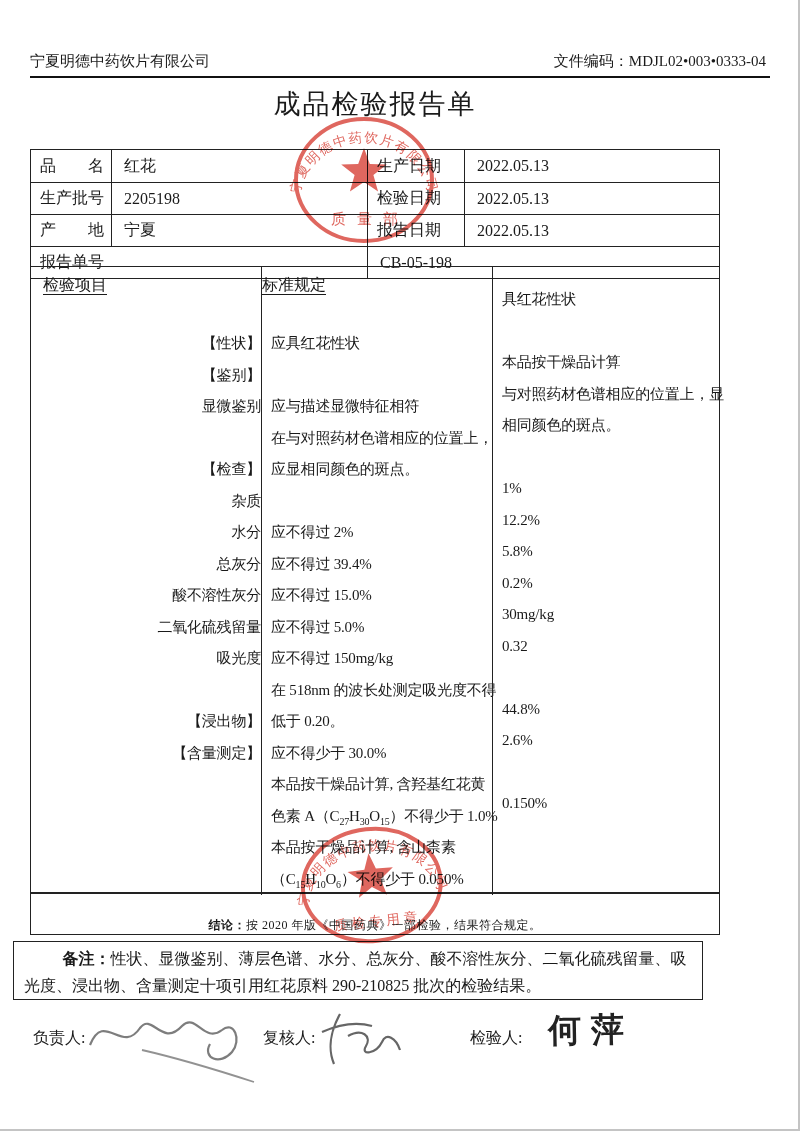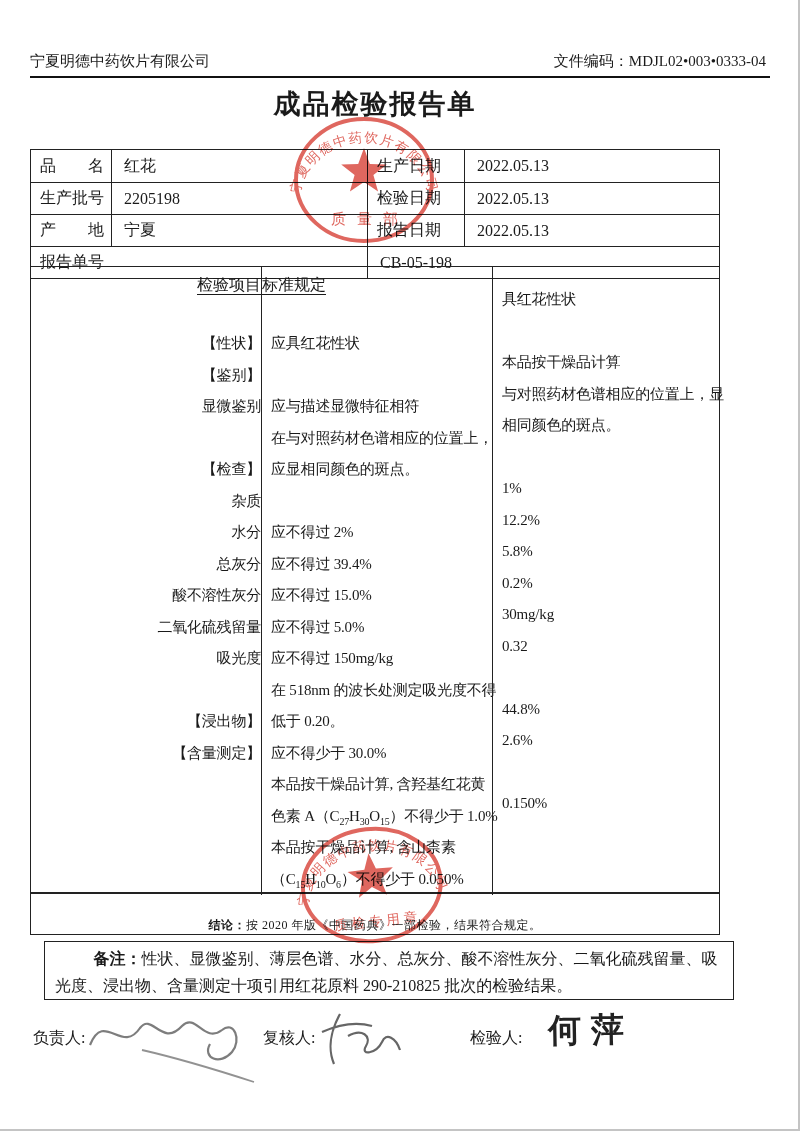--- a/index.html
+++ b/index.html
@@ -12,52 +12,52 @@
     overflow:hidden;
     border-right:2px solid #c4c4c4;
     border-bottom:2px solid #c4c4c4;
     box-sizing:border-box;
   }
   
   .hdr-left{position:absolute;left:30px;top:52px;font-size:15px;}
   .hdr-right{position:absolute;right:32px;top:52px;font-size:15px;}
   .hdr-rule{position:absolute;left:30px;top:76px;width:740px;height:2px;background:#111;}
   .title{position:absolute;left:30px;top:86px;width:690px;text-align:center;
-         font-size:27px;font-weight:bold;letter-spacing:2px;}
+         font-size:27px;font-weight:normal;letter-spacing:2px;}
   
   .itable{position:absolute;left:30px;top:135px;width:690px;box-sizing:border-box;
           border:1px solid #222;display:grid;grid-template-columns:80px 256px 97px 1fr;
           grid-auto-rows:32px;font-size:16px;margin-top:14px;}
   .icell{display:flex;align-items:center;padding-left:9px;box-sizing:border-box;
          border-top:1px solid #222;white-space:nowrap;}
   .icell.r1{border-top:none;}
   .icell.bl{border-left:1px solid #222;}
   .icell.span2a{grid-column:1/3;}
   .icell.span2b{grid-column:3/5;}
   .icell.val{padding-left:12px;}
   
   .mtable{position:absolute;left:30px;top:266px;width:690px;height:627px;box-sizing:border-box;
           border:1px solid #222;display:grid;grid-template-columns:230px 231px 1fr;}
   .mcol{box-sizing:border-box;overflow:visible;}
   .mcol.bl{border-left:1px solid #222;}
   .mhead{height:36px;padding-top:8px;box-sizing:content-box;font-size:16px;}
   .mhead span{text-decoration:underline;text-underline-offset:4px;}
   .mhead.c{}
-  .mhead.l{padding-left:12px;text-align:right;}
+  .mhead.l{padding-left:12px;}
   .mlines{margin-top:17px;}
   .mline{height:31.5px;line-height:31.5px;font-size:15px;letter-spacing:-0.2px;
          white-space:nowrap;padding-left:9px;}
   .mcol:first-child .mline{padding-left:11px;text-align:right;}
   .mline sub{font-size:10px;}
   
   .concl{position:absolute;left:30px;top:893px;width:690px;height:42px;box-sizing:border-box;
          border:1px solid #222;display:flex;align-items:flex-end;justify-content:center;
          font-size:12px;letter-spacing:0.5px;}
   .concl b{font-weight:bold;}
-  .remark{position:absolute;left:44px;top:941px;width:690px;height:59px;box-sizing:border-box;
+  .remark{position:absolute;left:13px;top:941px;width:690px;height:59px;box-sizing:border-box;
           border:1px solid #222;font-size:16px;line-height:27px;padding:3px 10px 0 10px;}
   .remark p{margin:0;text-indent:2.4em;}
   .remark b{font-weight:bold;}
   
   .sig-label{position:absolute;font-size:16px;}
   .sig-resp{left:33px;top:1028px;}
   .sig-rev{left:263px;top:1028px;}
   .sig-insp{left:470px;top:1028px;}
   .sig-svg{position:absolute;pointer-events:none;}
   .sig-name{position:absolute;left:548px;top:1008px;font-size:33px;font-weight:bold;

